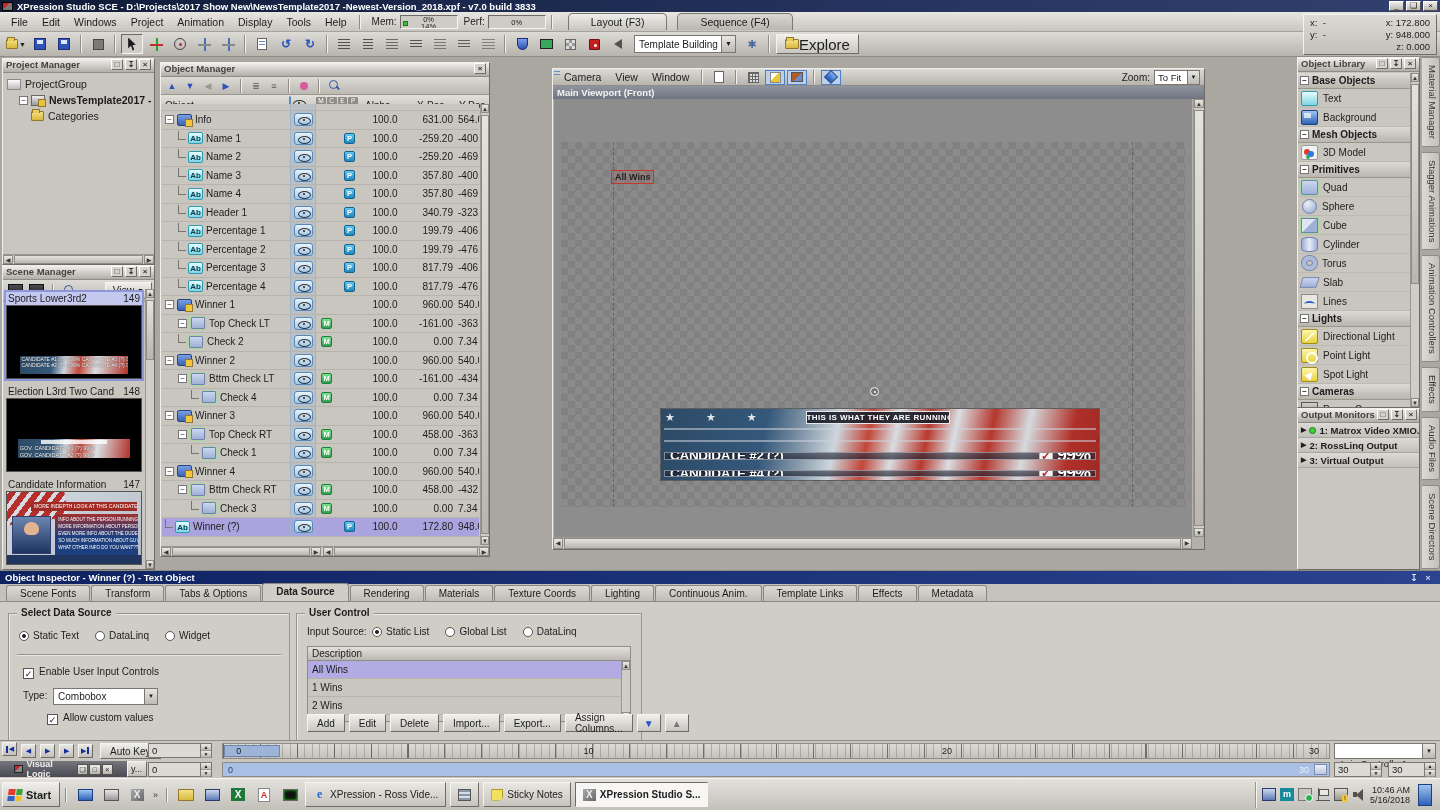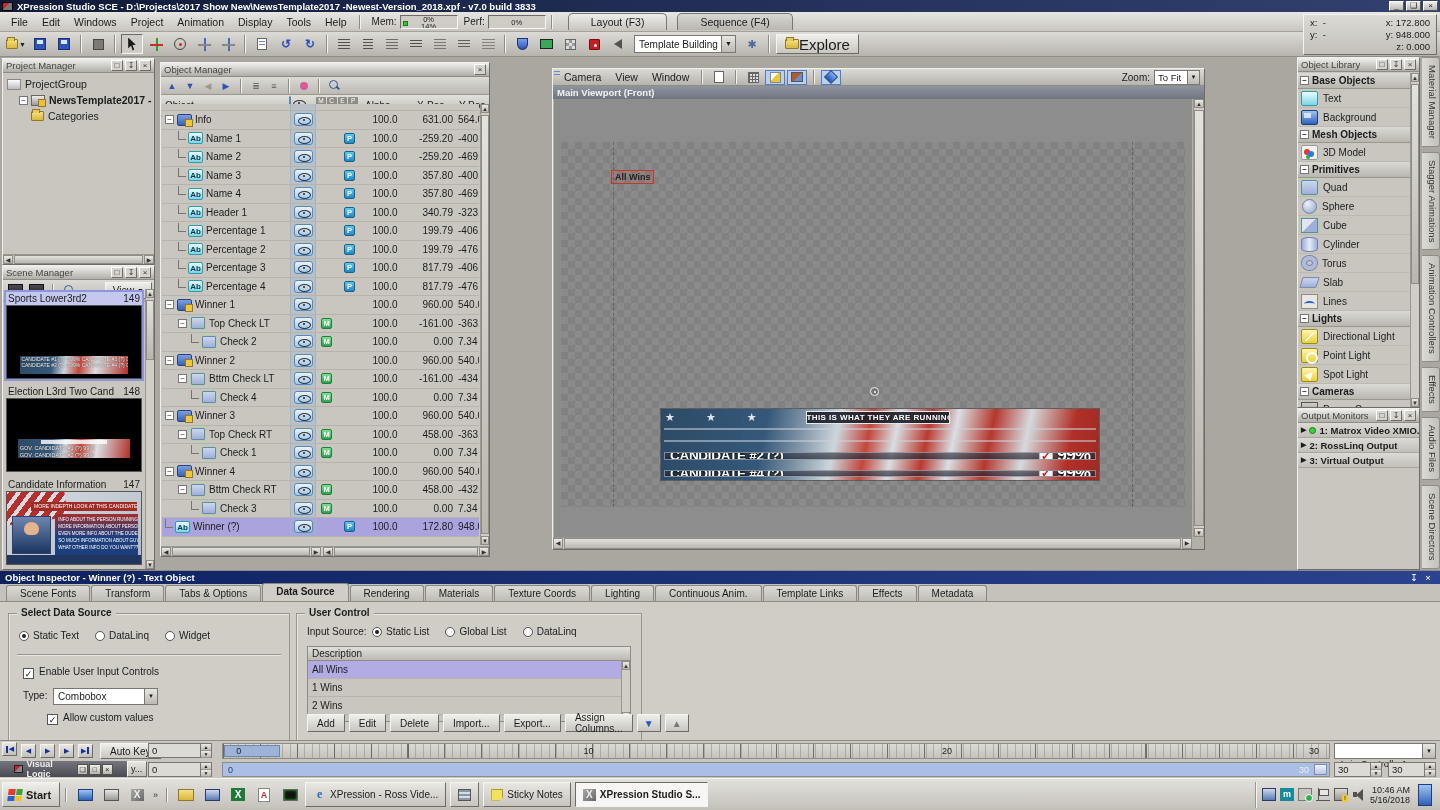--- a/index.html
+++ b/index.html
@@ -27,21 +27,21 @@
 .tsep{width:2px;height:18px;border-left:1px solid #8f8c86;border-right:1px solid #f4f3f0;margin:0 4px}
 .tcombo{width:102px;height:18px;background:#fff;border:1px solid #7a7772;display:flex;align-items:center;margin:0 4px;font-size:10px}
 .tcombo .tcombo-txt{flex:1;padding-left:4px;overflow:hidden;white-space:nowrap}
 .tcombo .drop{width:14px;height:16px;background:linear-gradient(#e8e6e1,#bcb9b3);border-left:1px solid #7a7772;font-size:7px;text-align:center;line-height:15px}
 .explore-btn{height:20px;display:flex;align-items:center;padding:0 8px;border:1px solid;border-color:#f5f4f1 #6e6b66 #6e6b66 #f5f4f1;background:linear-gradient(#efeeea,#c9c6c0);font-size:15px;margin-left:2px}
 #coordbox{position:absolute;right:3px;top:14px;width:134px;height:41px;border:1px solid;border-color:#f5f4f1 #6e6b66 #6e6b66 #f5f4f1;background:linear-gradient(#dcdad5,#c3c0ba);font-size:9.5px;padding:2px 6px;z-index:40}
 #coordbox .crow{display:flex;justify-content:space-between;line-height:12px}
 
 
 .panel{position:absolute;border:1px solid;border-color:#f0efec #6f6c67 #6f6c67 #f0efec;background:#c9c6c0}
-.ptitle{height:14px;background:linear-gradient(#f0efec,#b1aea8);border-bottom:1px solid #8f8c86;display:flex;align-items:center;padding:0 3px;font-weight:normal;color:#44423e;font-size:9.5px;white-space:nowrap}
+.ptitle{height:14px;background:linear-gradient(#f0efec,#b1aea8);border-bottom:1px solid #8f8c86;display:flex;padding:0 3px;font-weight:bold;color:#44423e;font-size:9.5px;white-space:nowrap}
 .ptitle .sp{flex:1}
 .pbtn{width:12px;height:11px;margin-left:2px;font-size:8px;line-height:9px;text-align:center;border:1px solid;border-color:#fff #6f6c67 #6f6c67 #fff;background:#d6d3cd;color:#333;flex:none}
 .vscroll{position:absolute;top:0;right:0;width:9px;bottom:0;background:#d0cdc7;border-left:1px solid #9a978f}
 .vscroll .sb{position:absolute;left:0;width:8px;height:9px;font-size:6px;line-height:8px;text-align:center;background:linear-gradient(#eceae6,#bcb9b3);border:1px solid #8f8c86;color:#333}
 .vscroll .thumb{position:absolute;left:0;width:8px;background:linear-gradient(#e4e2dd,#b9b6b0);border:1px solid #8f8c86}
 .hscroll{position:absolute;left:0;right:0;bottom:0;height:10px;background:#d0cdc7;border-top:1px solid #9a978f}
 .hscroll .sb{position:absolute;top:0;width:10px;height:9px;font-size:6px;line-height:8px;text-align:center;background:linear-gradient(#eceae6,#bcb9b3);border:1px solid #8f8c86;color:#333}
 .hscroll .thumb{position:absolute;top:0;height:9px;background:linear-gradient(#e4e2dd,#b9b6b0);border:1px solid #8f8c86}
 
 
@@ -764,21 +764,21 @@
             <span class="eye"></span>
           </span>
           <span class="om-badge">
             <span class="bM">M</span>
           </span>
           <span class="om-alpha">100.0</span>
           <span class="om-x">-161.00</span>
           <span class="om-y">-363.0</span>
         </div>
         <div class="om-row">
-          <span class="om-name" style="padding-left: 29px;">
+          <span class="om-name" style="padding-left: 16px;">
             <span class="treeL"></span>
             <span class="i-quad"></span>
             <span>Check 2</span>
           </span>
           <span class="om-eyec">
             <span class="eye"></span>
           </span>
           <span class="om-badge">
             <span class="bM">M</span>
           </span>

